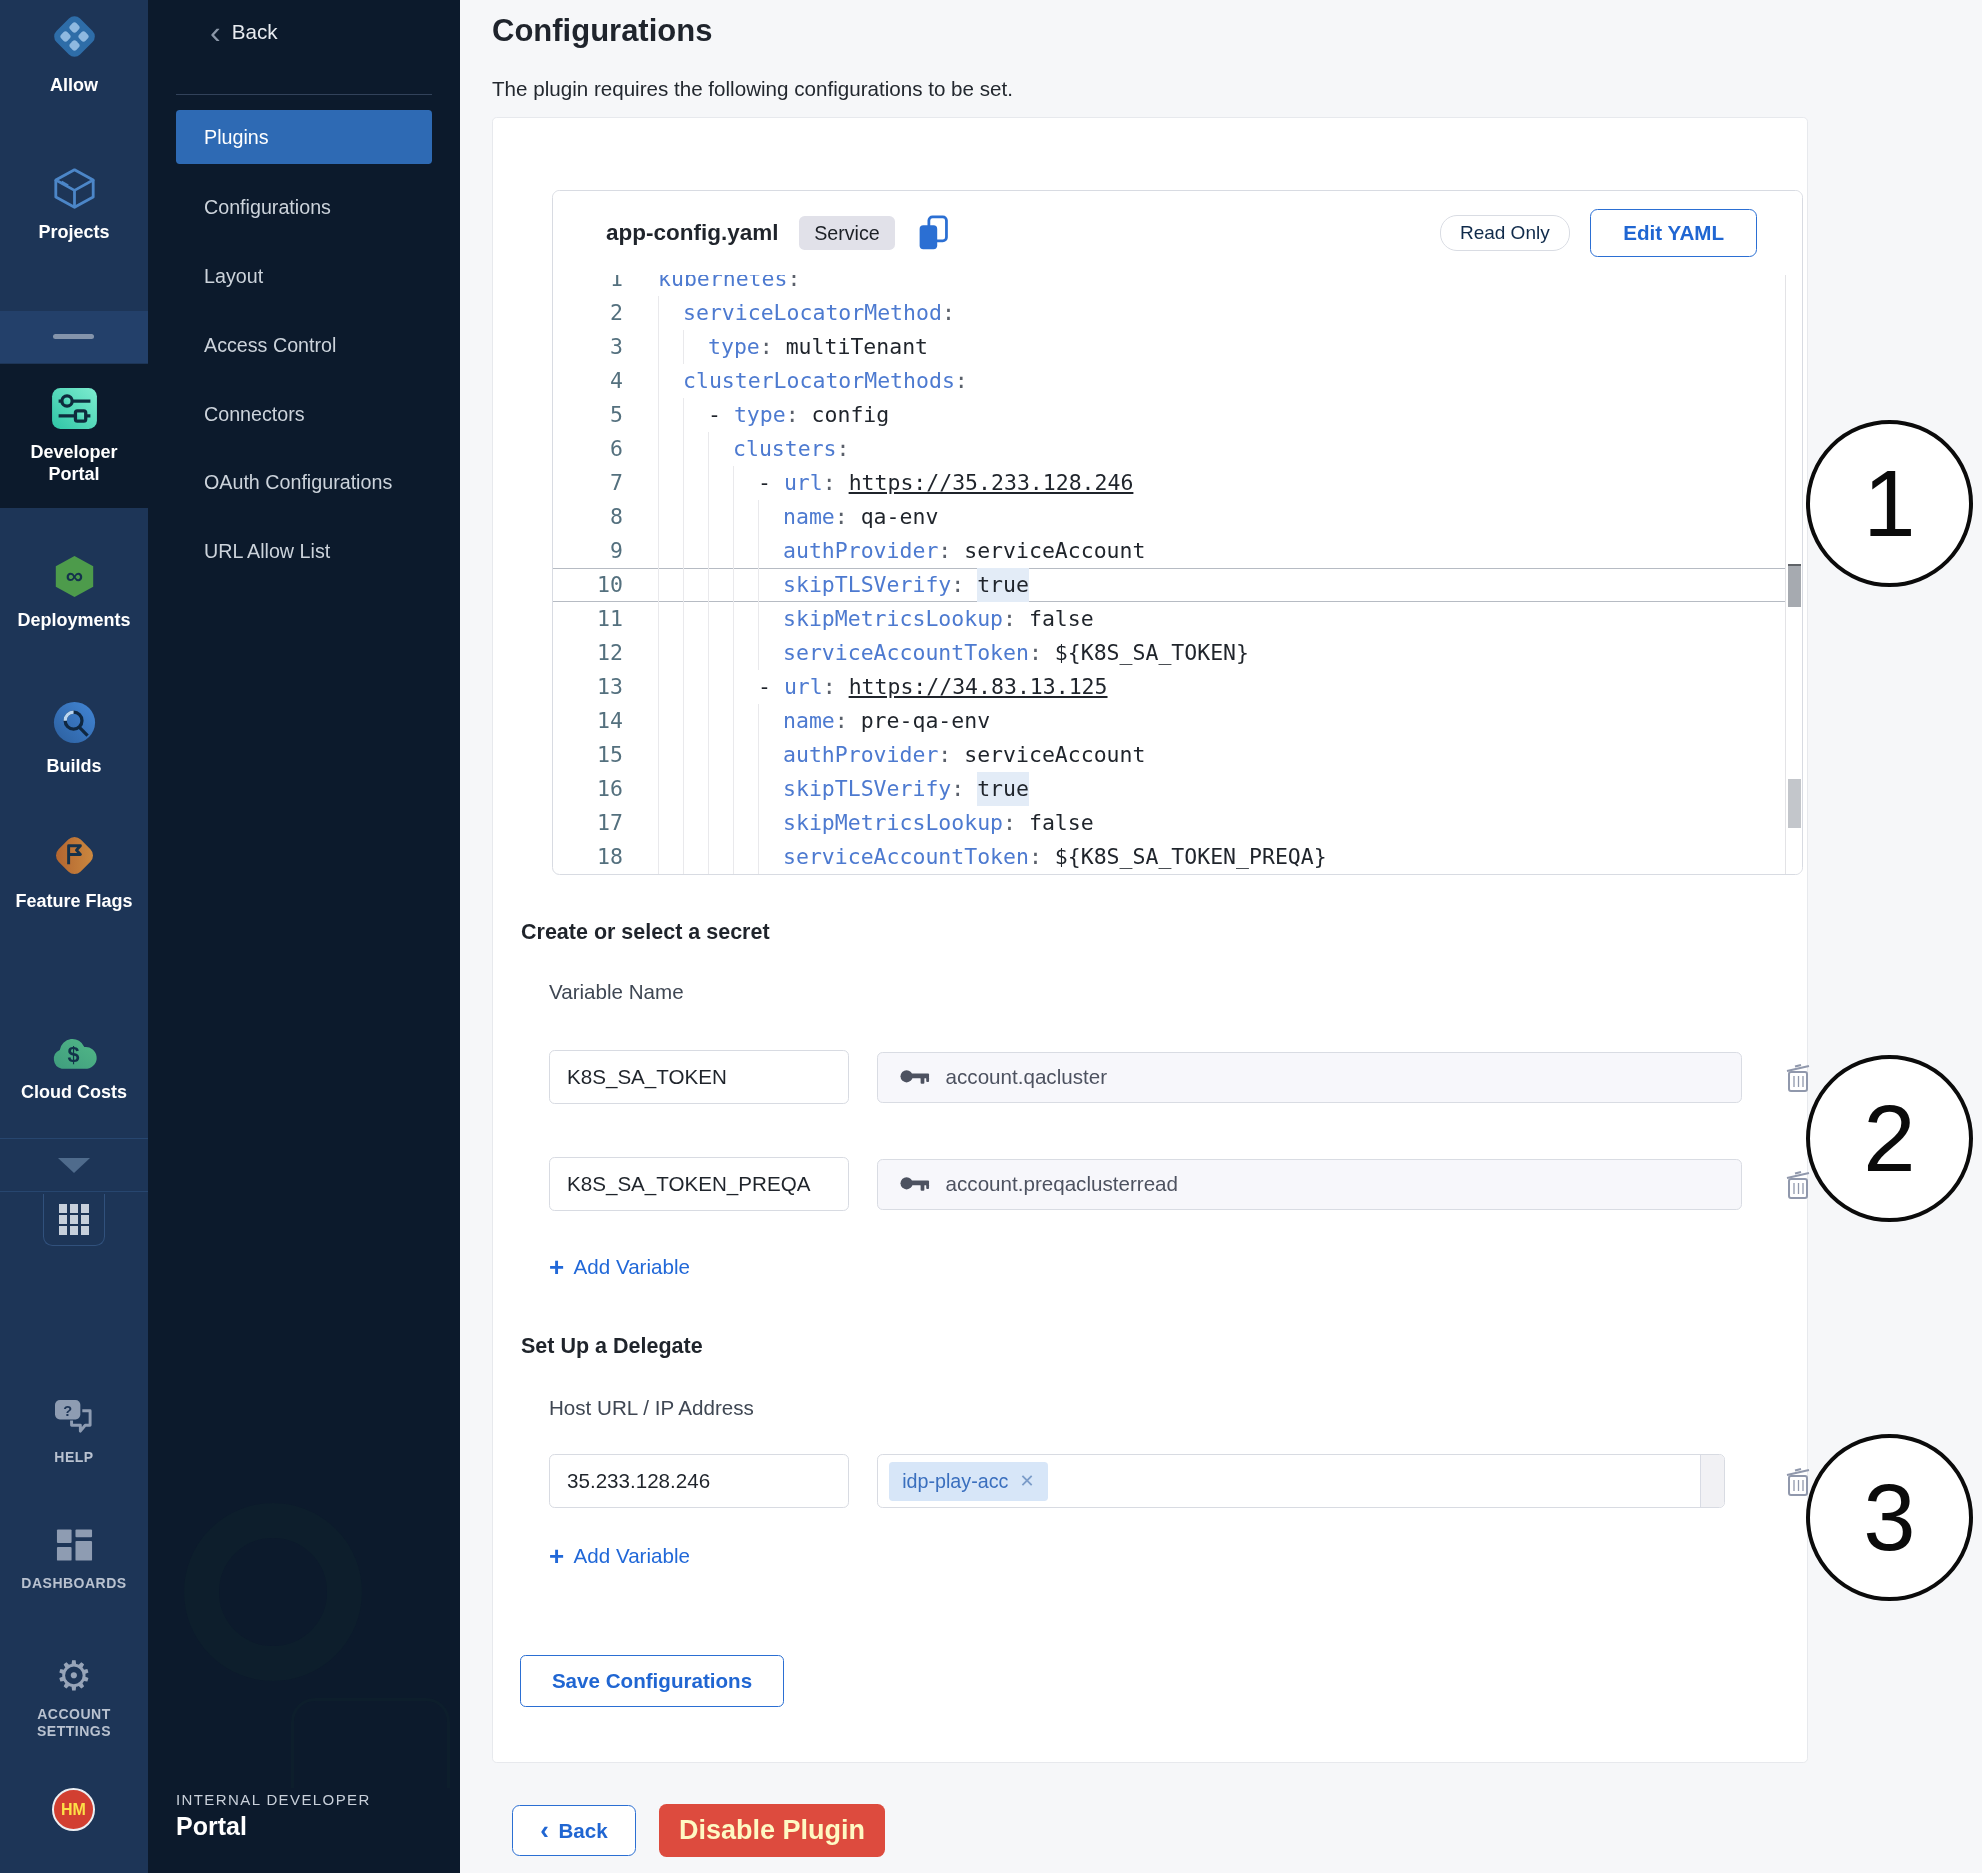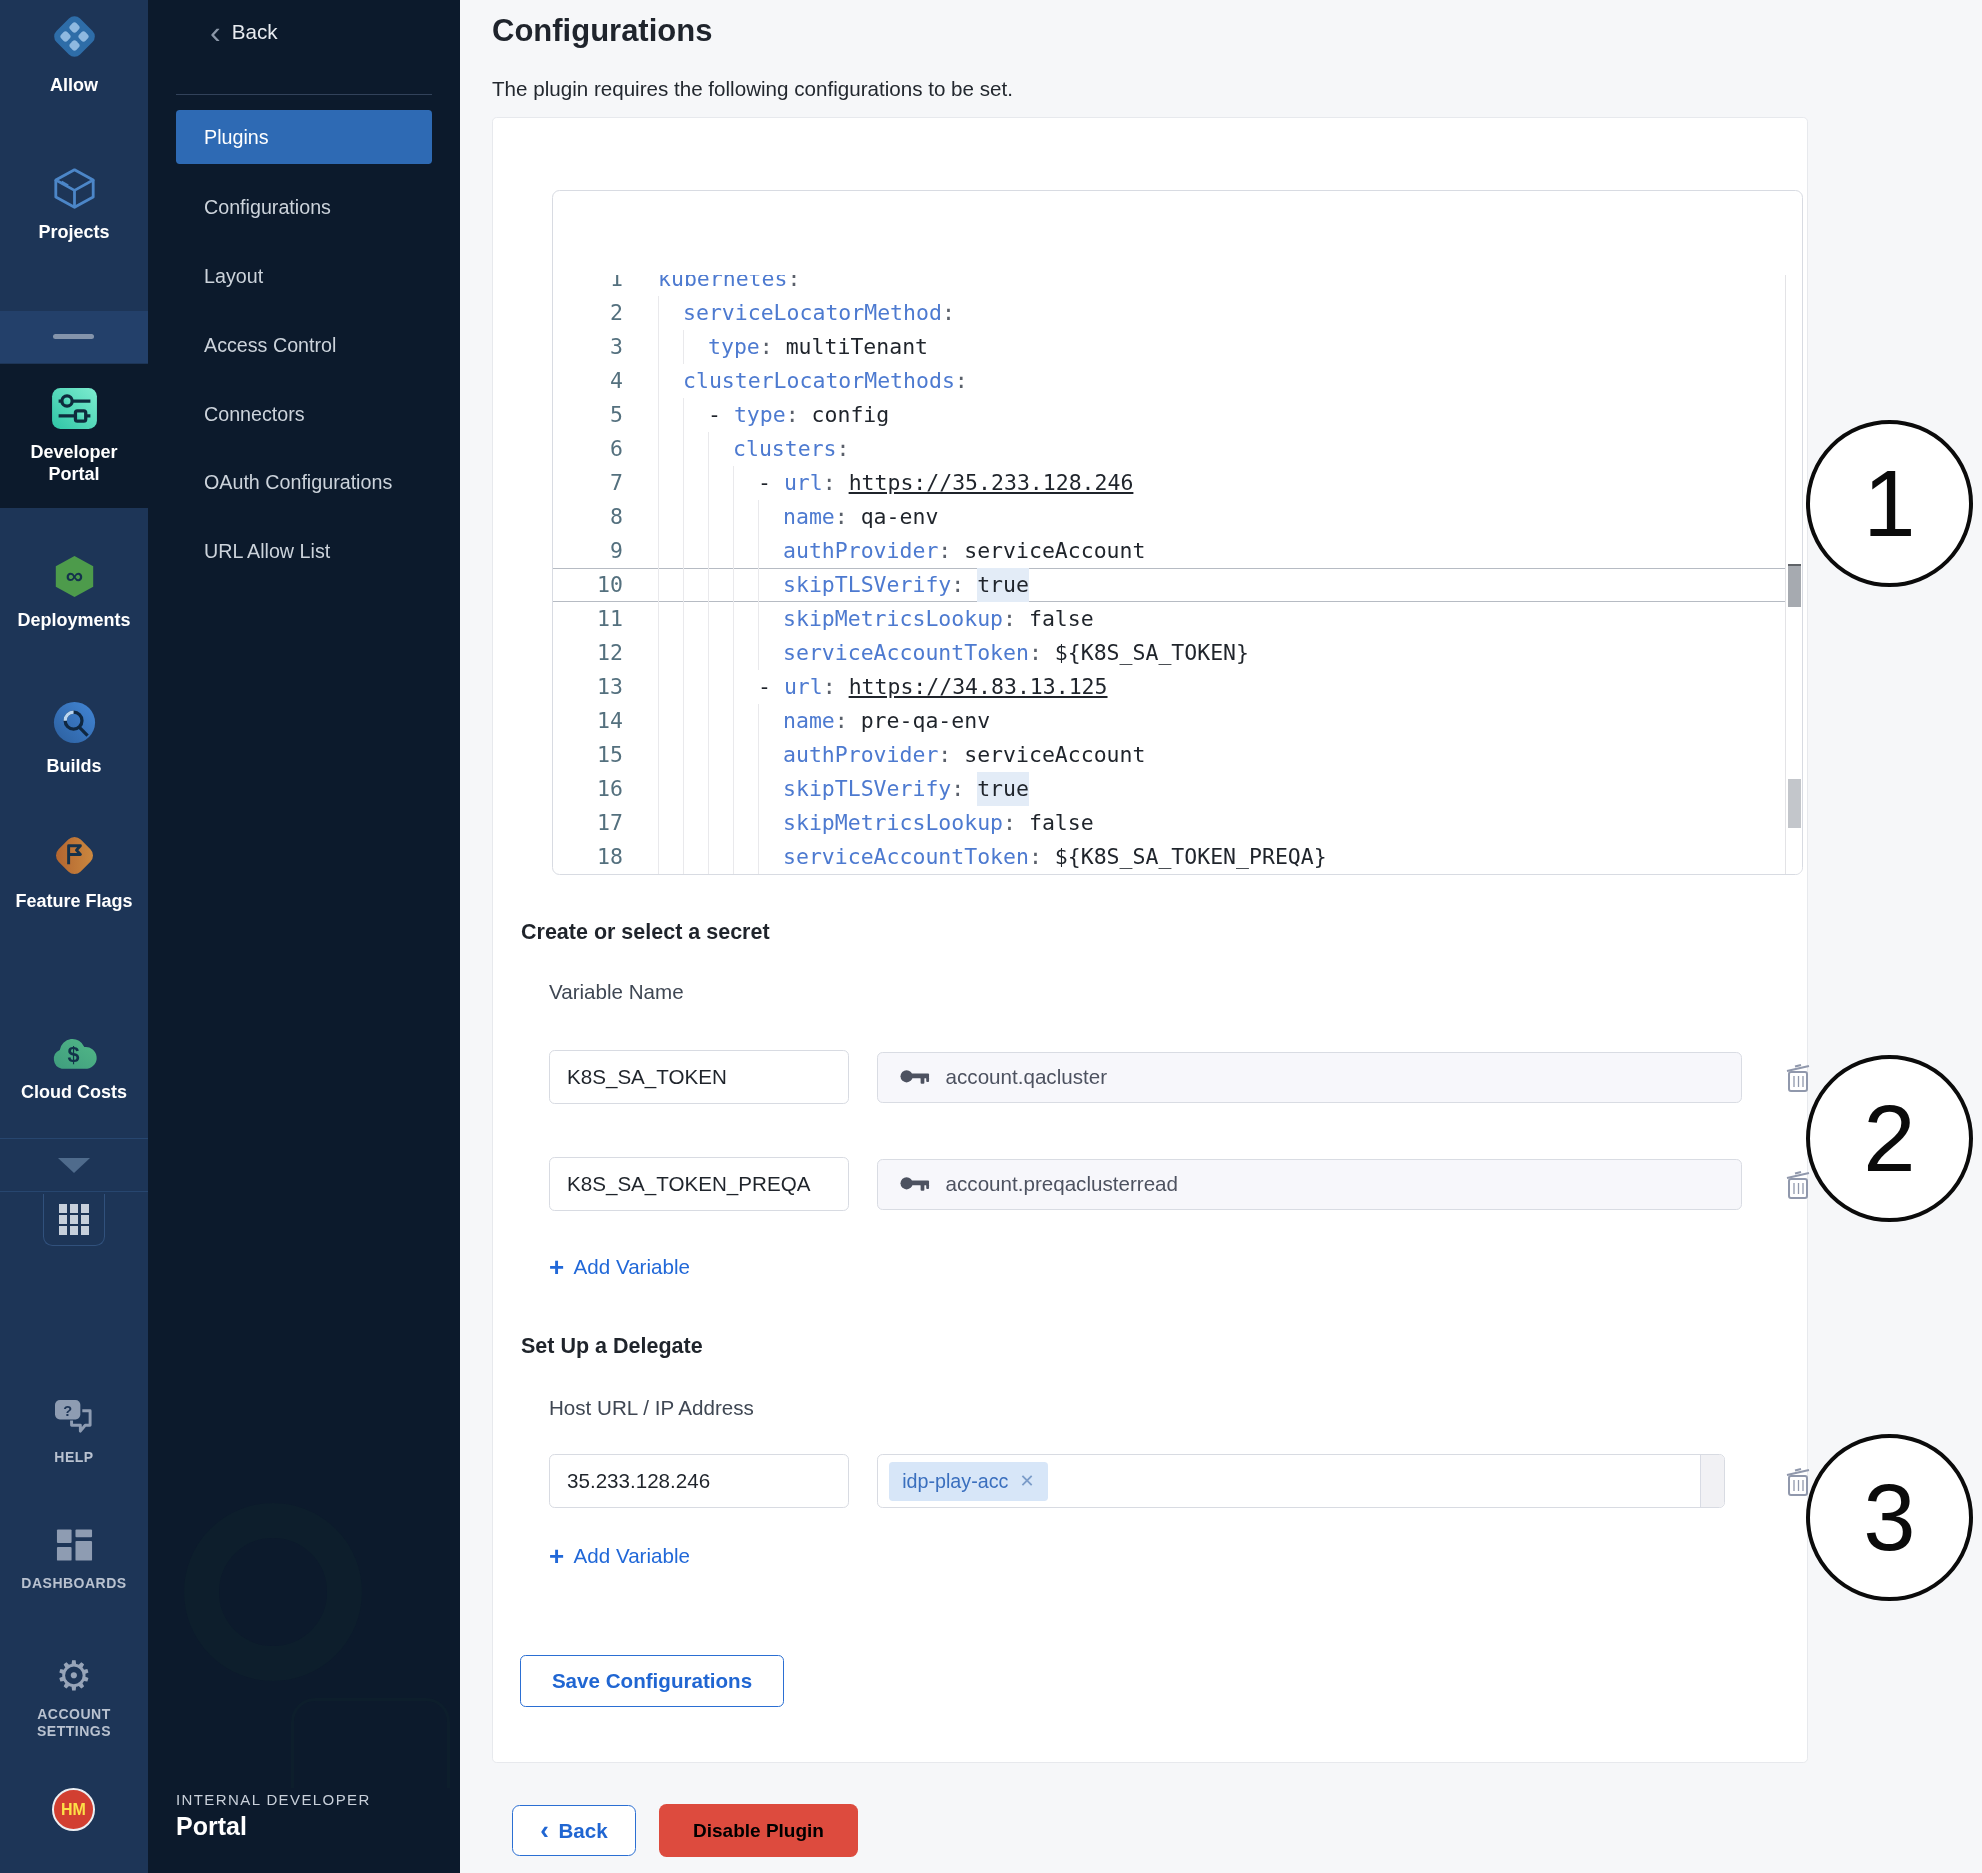--- a/index.html
+++ b/index.html
@@ -108,22 +108,22 @@
   .chip .ctxt { color:#3a6fbe; font-size:19.7px; }
   .chip .cx { color:#7b9cc9; font-size:18px; cursor:pointer; }
   #save-btn { position:absolute; left:27px; top:1537px; width:264px; height:52px; background:#fff;
     border:1.9px solid #2b6fd3; border-radius:5.6px; color:#2066d2; font-size:20.6px; font-weight:700; cursor:pointer; font-family:inherit; }
 
   
   #back-btn { position:absolute; left:52px; top:1805px; width:124px; height:51px; background:#fff;
     border:1.9px solid #2b6fd3; border-radius:7.5px; color:#2066d2; font-size:20.6px; font-weight:700;
     cursor:pointer; display:flex; align-items:center; justify-content:center; gap:9.4px; font-family:inherit; }
   #back-btn .bchv { font-size:26px; line-height:19px; }
-  #disable-btn { position:absolute; left:199px; top:1804px; width:199px; height:53px; background:#dd4b3e;
-    border:none; border-radius:7.5px; color:#000000; font-size:19px; font-weight:700; cursor:pointer; font-family:inherit; }
+  #disable-btn { position:absolute; left:199px; top:1804px; width:226px; height:53px; background:#dd4b3e;
+    border:none; border-radius:7.5px; color:#fef9c3; font-size:27px; font-weight:700; cursor:pointer; font-family:inherit; }
 
   
   .ann { position:absolute; left:1806px; width:167px; height:167px; border-radius:50%;
     border:4.7px solid #0b0b0b; background:#fff; display:flex; align-items:center; justify-content:center;
     font-size:94px; color:#0b0b0b; font-family:"Liberation Sans",sans-serif; }
   #ann-1{ top:420px; } #ann-2{ top:1055px; } #ann-3{ top:1434px; }
 </style>
 </head>
 <body>
 
@@ -289,20 +289,33 @@
   </div>
 </div>
 
 <div id="main">
   <div id="page-title">Configurations</div>
   <div id="page-sub">The plugin requires the following configurations to be set.</div>
 
   <div id="panel">
 
     <div id="yaml-card">
+      <div id="yaml-head">
+        <span id="file-name">app-config.yaml</span>
+        <span id="svc-chip">Service</span>
+        <span id="copy-btn">
+          <svg width="37" height="39" viewBox="0 0 40 42">
+            <rect x="15" y="3" width="19" height="26" rx="4" fill="none" stroke="#2b6fd3" stroke-width="3"></rect>
+            <rect x="5" y="12" width="19" height="26" rx="4" fill="#2b6fd3"></rect>
+          </svg>
+        </span>
+        <span id="head-spacer"></span>
+        <span id="readonly-pill">Read Only</span>
+        <button id="edit-yaml-btn">Edit YAML</button>
+      </div>
       <div id="code">
         <div id="code-inner">
             <div class="cl"><span class="gut">1</span><span class="body"><span class="tok-k">kubernetes</span><span class="tok-p">:</span></span></div>
             <div class="cl"><span class="gut">2</span><span class="body"><span class="guide"></span><span class="tok-k">serviceLocatorMethod</span><span class="tok-p">:</span></span></div>
             <div class="cl"><span class="gut">3</span><span class="body"><span class="guide"></span><span class="guide"></span><span class="tok-k">type</span><span class="tok-p">: </span><span class="tok-v">multiTenant</span></span></div>
             <div class="cl"><span class="gut">4</span><span class="body"><span class="guide"></span><span class="tok-k">clusterLocatorMethods</span><span class="tok-p">:</span></span></div>
             <div class="cl"><span class="gut">5</span><span class="body"><span class="guide"></span><span class="guide"></span><span class="tok-d">- </span><span class="tok-k">type</span><span class="tok-p">: </span><span class="tok-v">config</span></span></div>
             <div class="cl"><span class="gut">6</span><span class="body"><span class="guide"></span><span class="guide"></span><span class="guide"></span><span class="tok-k">clusters</span><span class="tok-p">:</span></span></div>
             <div class="cl"><span class="gut">7</span><span class="body"><span class="guide"></span><span class="guide"></span><span class="guide"></span><span class="guide"></span><span class="tok-d">- </span><span class="tok-k">url</span><span class="tok-p">: </span><span class="tok-u">https://35.233.128.246</span></span></div>
             <div class="cl"><span class="gut">8</span><span class="body"><span class="guide"></span><span class="guide"></span><span class="guide"></span><span class="guide"></span><span class="guide"></span><span class="tok-k">name</span><span class="tok-p">: </span><span class="tok-v">qa-env</span></span></div>

